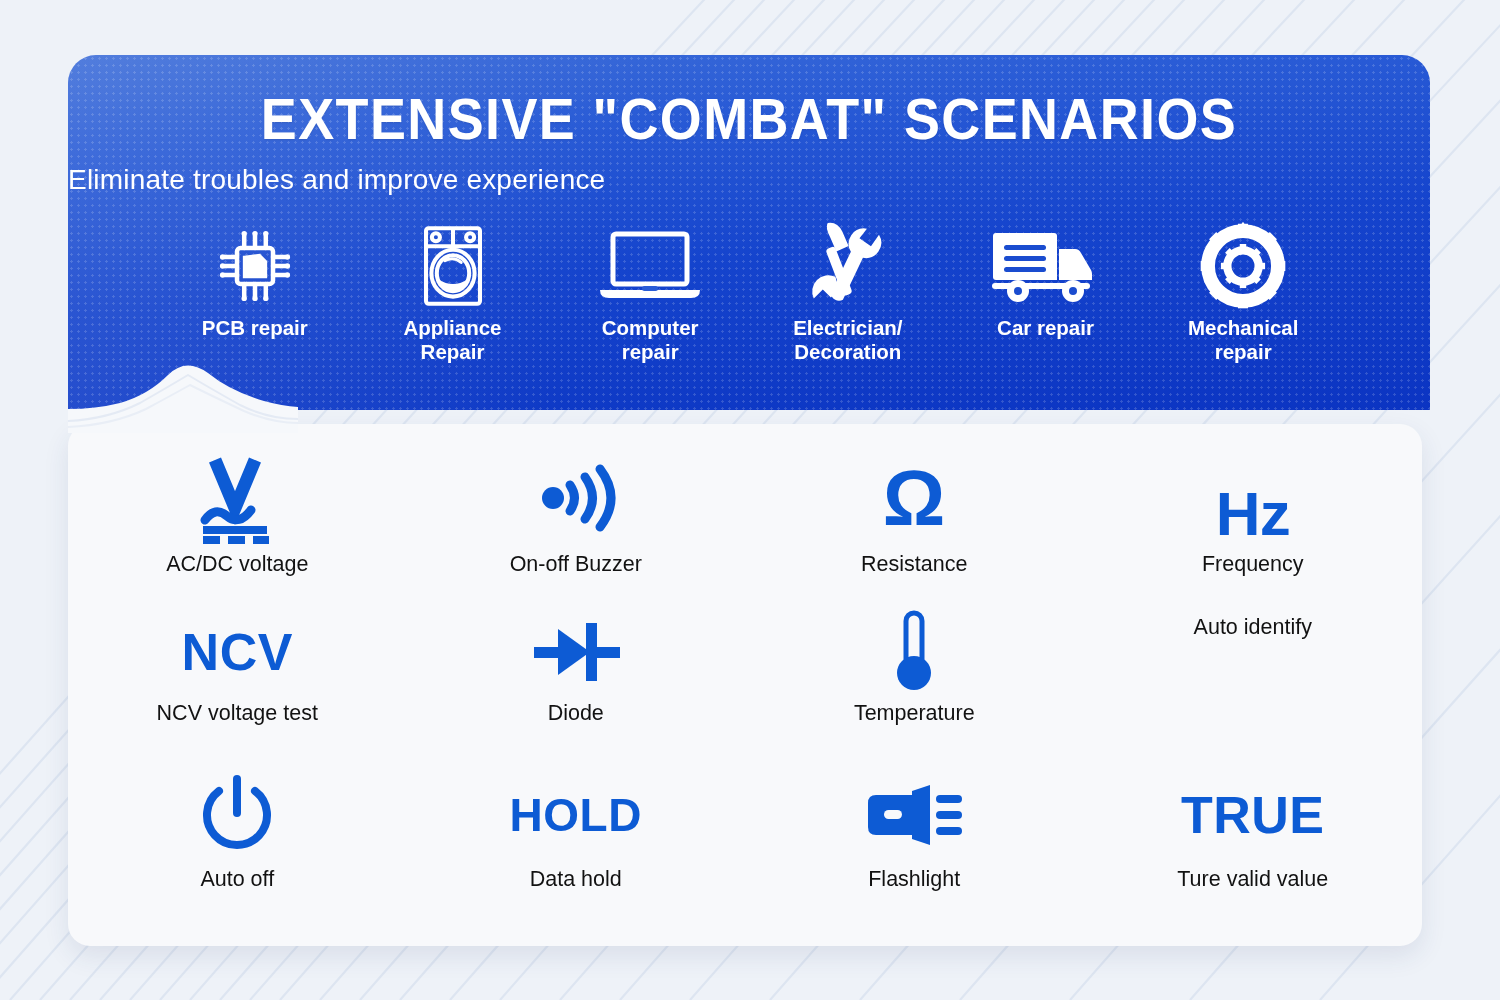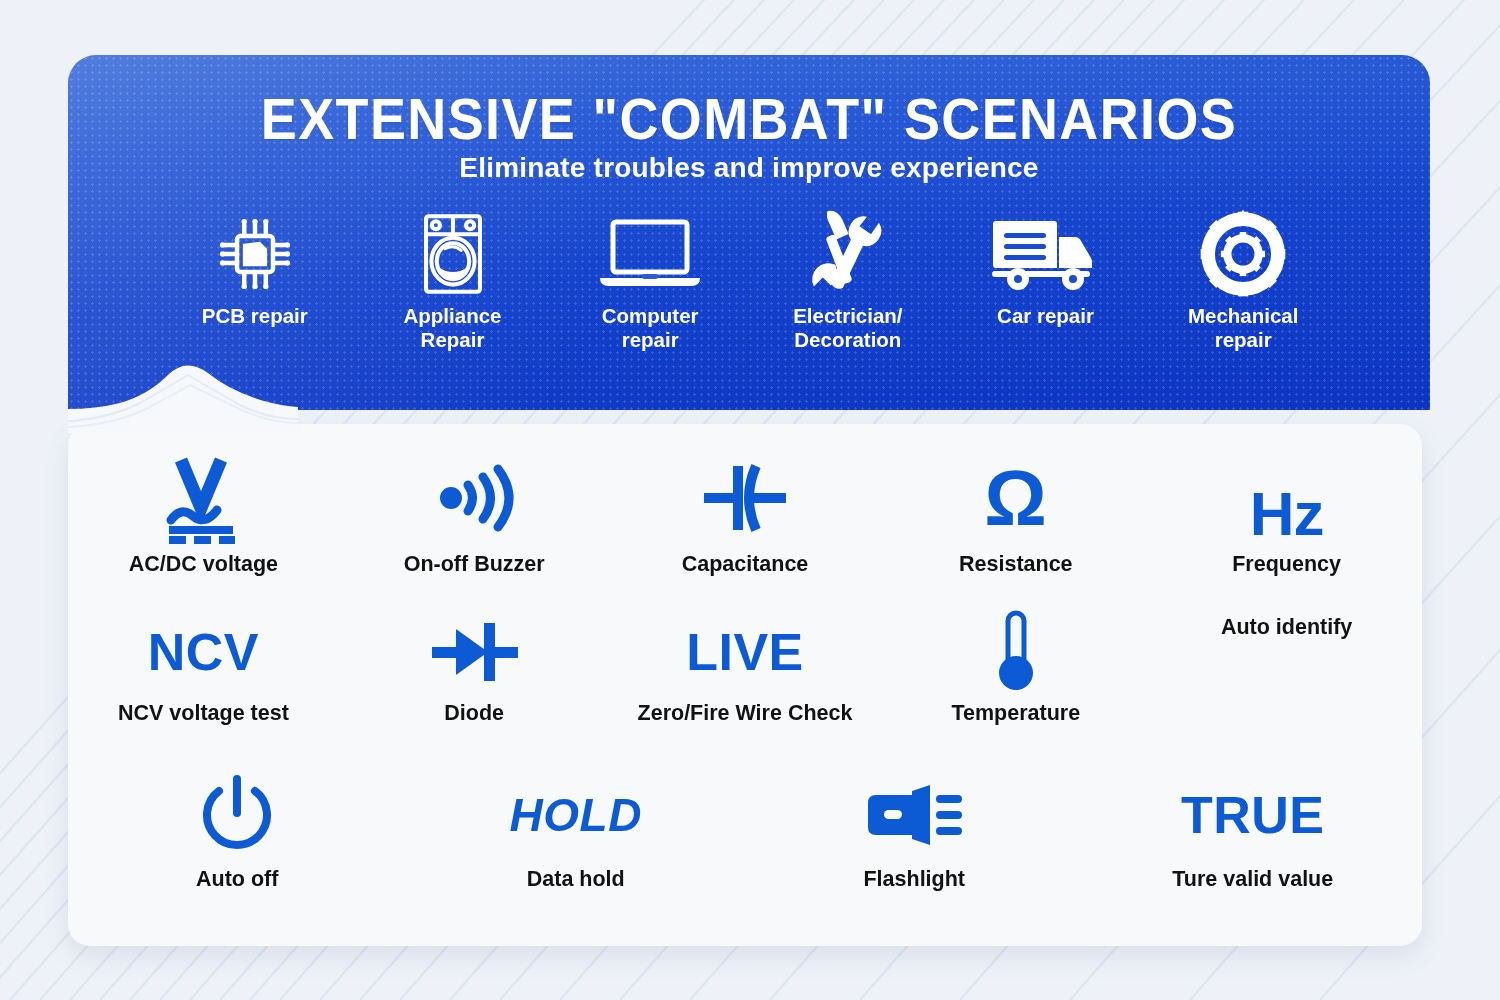--- a/index.html
+++ b/index.html
@@ -49,23 +49,24 @@
     font-size:58px;
     font-weight:bold;
     letter-spacing:1.5px;
     color:#ffffff;
     font-family:"Liberation Sans Narrow","Liberation Sans", sans-serif;
     transform:scaleX(.93);
     text-shadow:0 1px 2px rgba(0,0,0,.10);
   }
   .subtitle {
     position:relative;
-    text-align:center;
+    text-align:left;
+    margin-top:12px;
     font-size:28px;
-    font-weight:700;
+    font-weight:400;
     color:#ffffff;
     letter-spacing:.2px;
   }
 
   
   .scenarios {
     position:relative;
     display:flex;
     margin-top:24px;
     padding:0 88px;
@@ -122,30 +123,30 @@
     display:flex; flex-direction:column;
     align-items:center; justify-content:flex-start;
   }
   .cell .icon {
     height:92px;
     display:flex; align-items:center; justify-content:center;
   }
   .cell .label {
     margin-top:6px;
     font-size:21.5px;
-    font-weight:bold;
+    font-weight:normal;
     color:#121212;
     text-align:center;
     white-space:nowrap;
   }
   .wordmark {
     font-size:52px; font-weight:bold; color:#0d5bd4;
     letter-spacing:.5px; line-height:1;
   }
-  .wordmark.italic { font-style:italic; font-size:46px; }
+  .wordmark.italic { font-size:46px; }
   .wordmark.hz { font-size:62px; letter-spacing:-1px;margin-top:31px; }
 
   
   .row-1 .cell .icon { height:96px; }
   .row-2 .cell .icon { height:86px;justify-content:center; }
   .row-3 .cell .icon { height:92px; }
 </style>
 </head>
 <body>
 
@@ -371,31 +372,20 @@
               <g stroke="#0d5bd4" stroke-width="9" stroke-linecap="round" fill="none">
                 <path d="M39 27 q9 13 0 26"></path>
                 <path d="M54 19 q15 21 0 42"></path>
                 <path d="M69 11 q22 29 0 58"></path>
               </g>
             </svg>
           </span>
           <span class="label">On-off Buzzer</span>
         </div>
 
-        <div class="cell">
-          <span class="icon">
-            <svg width="94" height="80" viewBox="0 0 94 80" fill="none" stroke="#0d5bd4">
-              <path d="M6 40 H40" stroke-width="10" stroke-linecap="butt"></path>
-              <path d="M40 8 V72" stroke-width="10" stroke-linecap="butt"></path>
-              <path d="M58 8 q-14 32 0 64" stroke-width="10" stroke-linecap="butt" fill="none"></path>
-              <path d="M54 40 H88" stroke-width="10" stroke-linecap="butt"></path>
-            </svg>
-          </span>
-          <span class="label">Capacitance</span>
-        </div>
 
         <div class="cell">
           <span class="icon">
             <span class="wordmark" style="font-size:78px;line-height:.95;">Ω</span>
           </span>
           <span class="label">Resistance</span>
         </div>
 
         <div class="cell">
           <span class="icon">
@@ -419,26 +409,20 @@
             <svg width="96" height="70" viewBox="0 0 96 70" fill="#0d5bd4">
               <rect x="6" y="30" width="42" height="11" rx="0"></rect>
               <path d="M30 12 L62 35 L30 58 Z"></path>
               <rect x="58" y="6" width="11" height="58" rx="0"></rect>
               <rect x="66" y="30" width="26" height="11" rx="0"></rect>
             </svg>
           </span>
           <span class="label">Diode</span>
         </div>
 
-        <div class="cell">
-          <span class="icon">
-            <span class="wordmark">LIVE</span>
-          </span>
-          <span class="label">Zero/Fire Wire Check</span>
-        </div>
 
         <div class="cell">
           <span class="icon">
             <svg width="52" height="86" viewBox="0 0 52 86" fill="none">
               <path d="M26 4 a8 8 0 0 1 8 8 v38 a8 8 0 0 1 -16 0 v-38 a8 8 0 0 1 8 -8 z" fill="none" stroke="#0d5bd4" stroke-width="5"></path>
               <circle cx="26" cy="64" r="17" fill="#0d5bd4"></circle>
               <path d="M26 48 v14" stroke="#0d5bd4" stroke-width="12" stroke-linecap="butt"></path>
             </svg>
           </span>
           <span class="label">Temperature</span>

